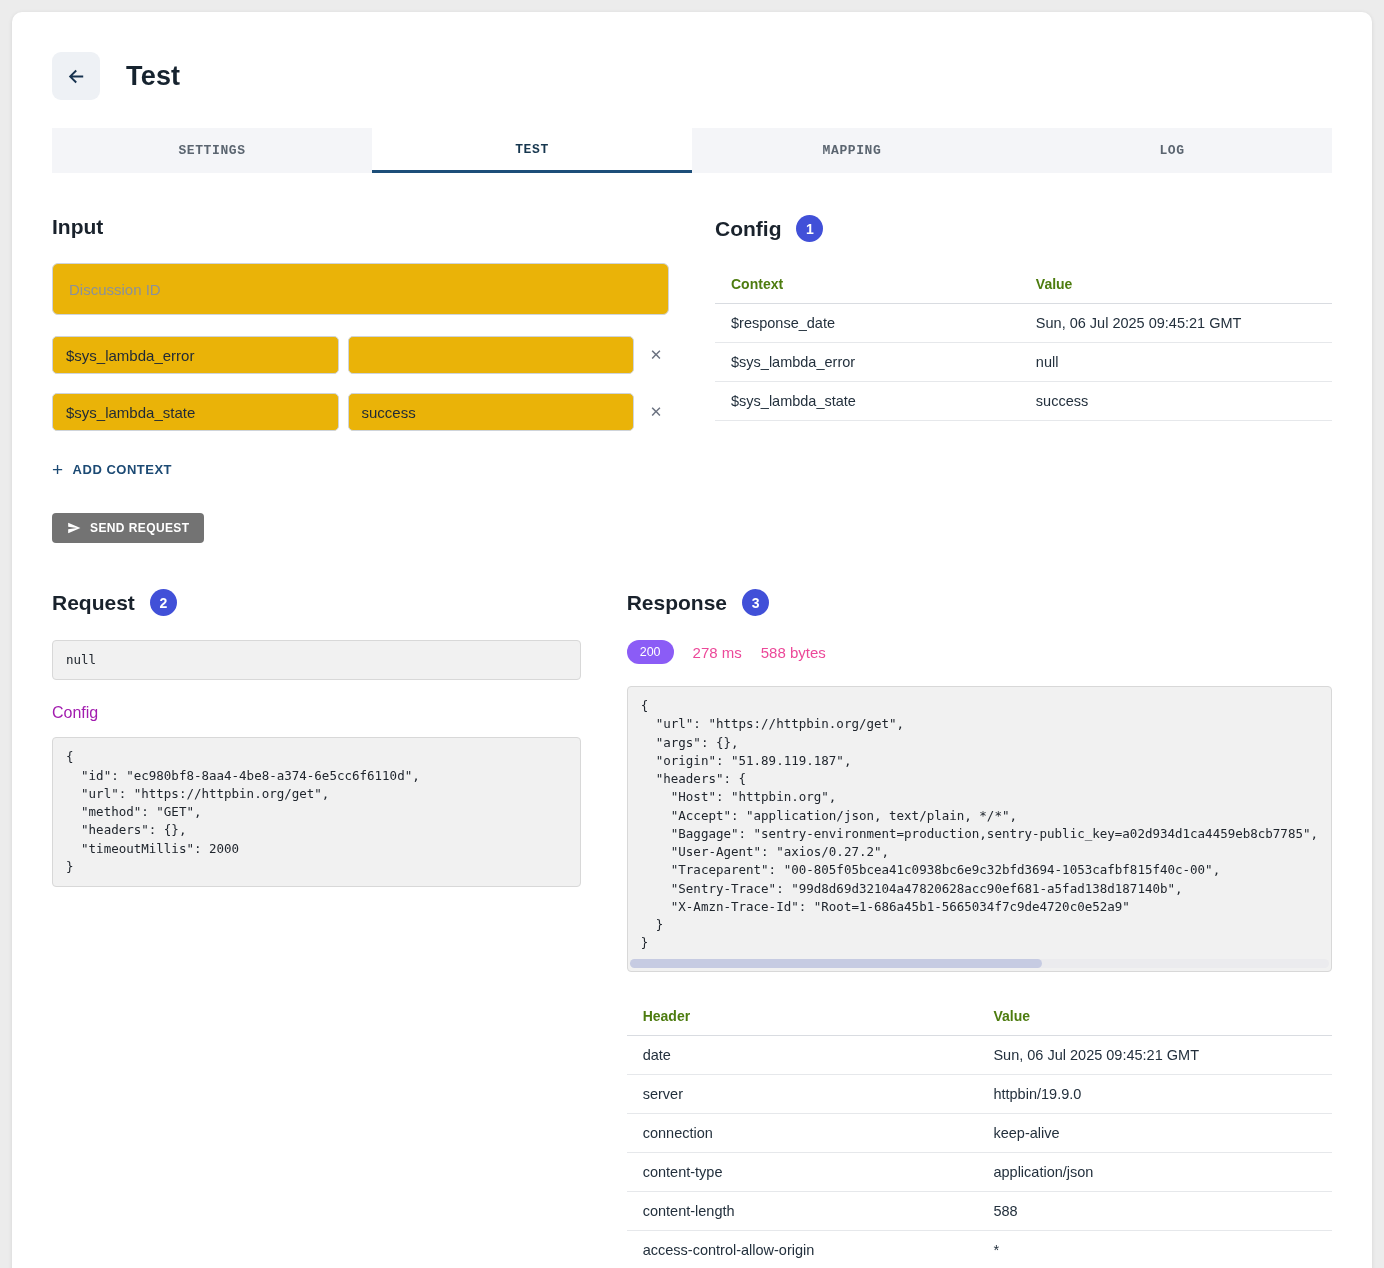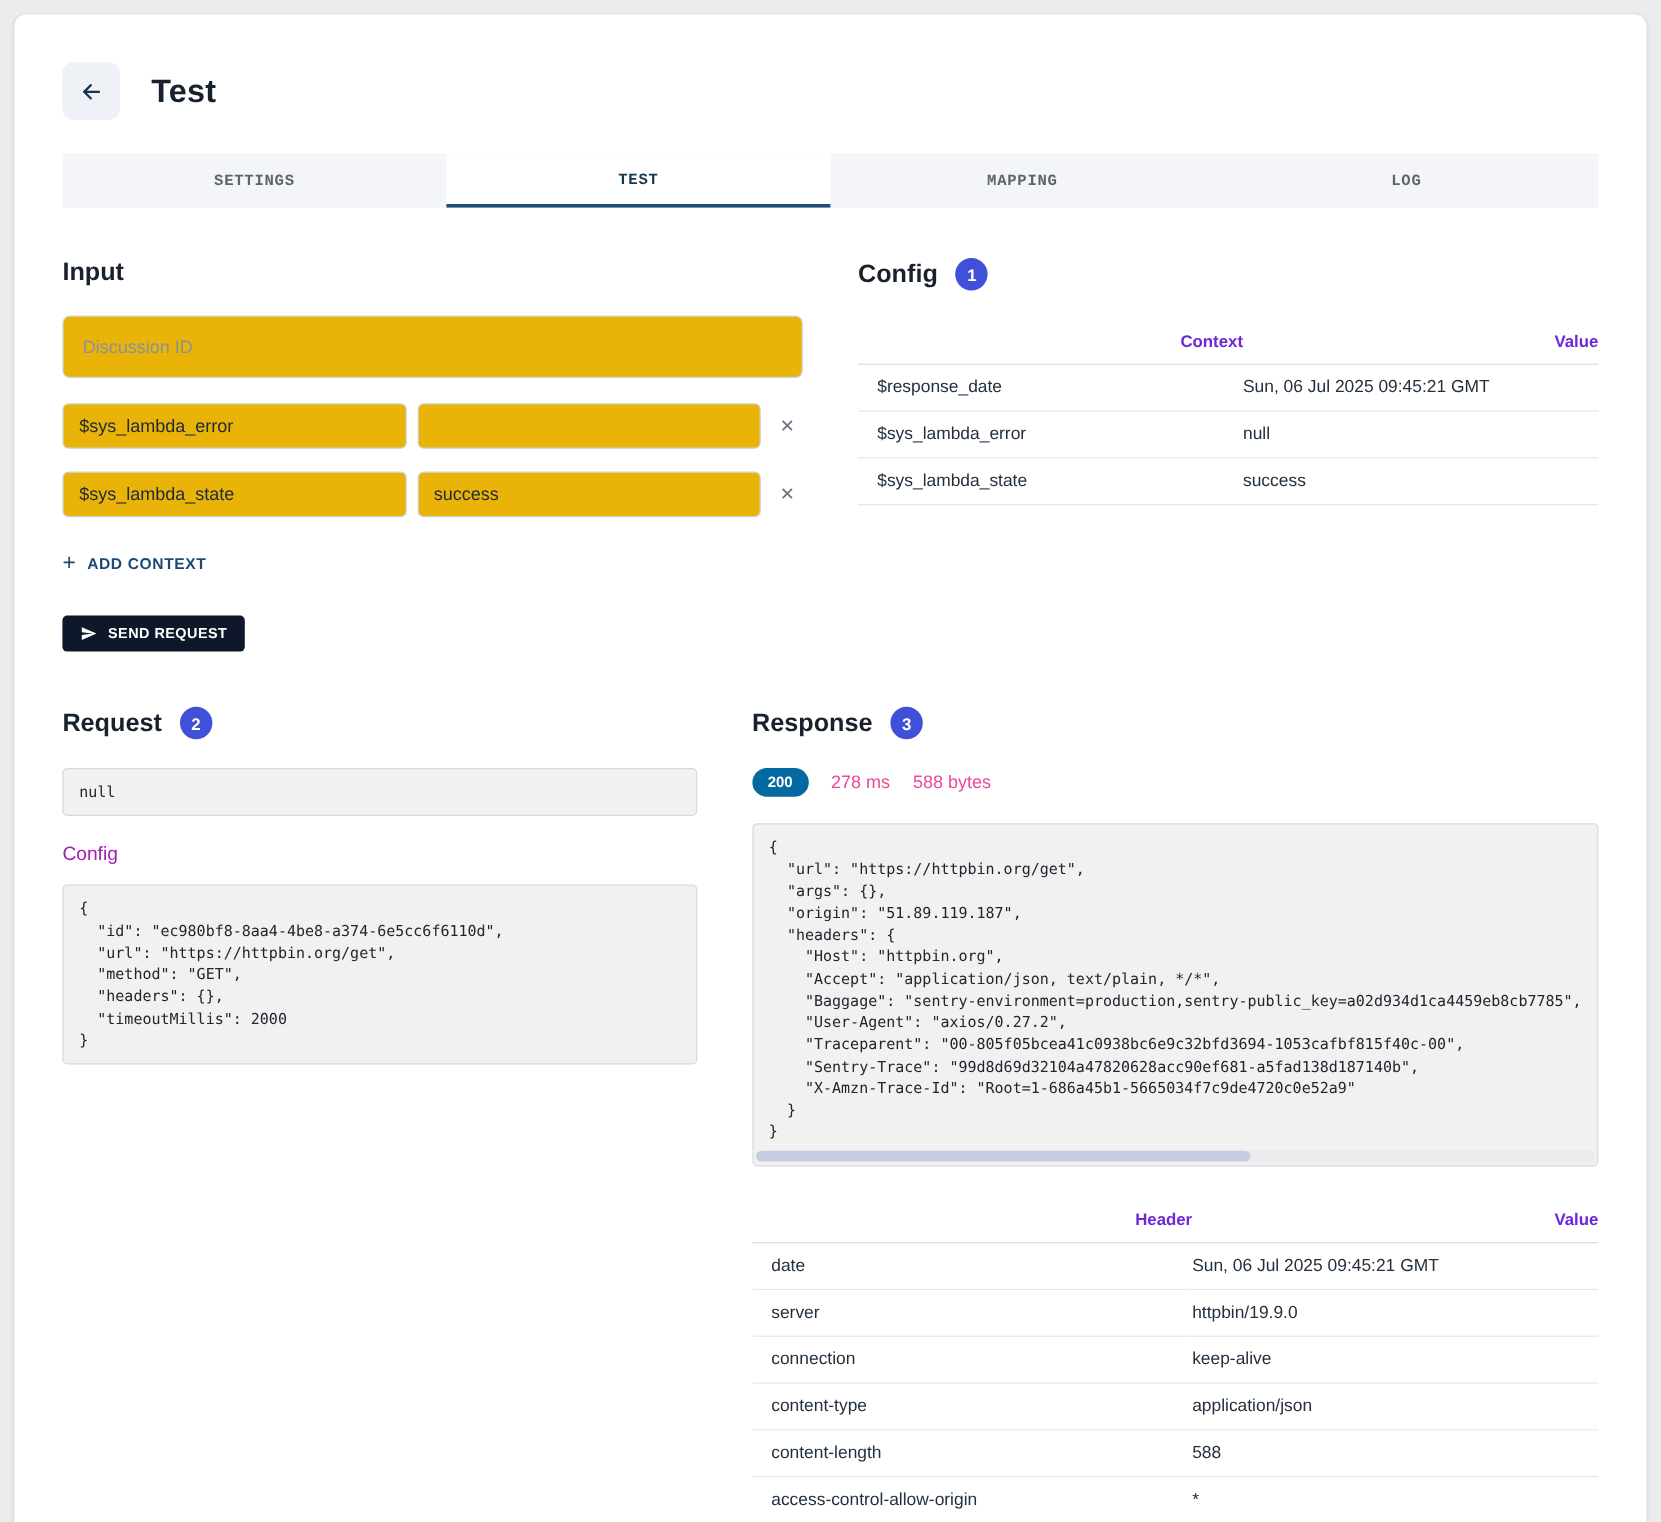--- a/index.html
+++ b/index.html
@@ -90,33 +90,33 @@
     display: inline-flex; align-items: center; gap: 9px;
     background: none; border: none; cursor: pointer;
     color: #1c4a74; font-size: 13px; font-weight: 700; letter-spacing: .5px;
     font-family: "Liberation Sans", sans-serif;
     margin: 10px 0 34px;
   }
   .add-context .plus { font-size: 19px; font-weight: 400; line-height: 1; color: #1c4a74; }
 
   .send-btn {
     display: inline-flex; align-items: center; gap: 9px;
-    background: #0f172a; color: #ffffff;
+    background: #737373; color: #ffffff;
     border: none; border-radius: 4px;
     padding: 8px 15px;
     font-size: 12px; font-weight: 700; letter-spacing: .4px;
     font-family: "Liberation Sans", sans-serif;
     cursor: pointer;
     text-transform: uppercase;
   }
 
   
   table.data-table { width: 100%; border-collapse: collapse; }
   table.data-table th {
-    text-align: right; font-size: 14px; font-weight: 600; color: #6d28d9;
+    text-align: left; font-size: 14px; font-weight: 600; color: #4d7c0f;
     padding: 10px 0 11px; border-bottom: 1px solid #d9dce1;
   }
   table.data-table td {
     font-size: 14.5px; color: #23303d;
     padding: 11px 0; border-bottom: 1px solid #e6e8eb;
   }
   table.data-table th:first-child, table.data-table td:first-child {
     padding-left: 16px; width: 52%;
   }
 
@@ -142,23 +142,23 @@
     background: #ebebee; border-radius: 5px;
   }
   .hscroll-thumb {
     position: absolute; left: 0; top: 0; bottom: 0; width: 59%;
     background: #c6cbe2; border-radius: 5px; cursor: grab;
   }
 
   
   .status-row { display: flex; align-items: center; gap: 19px; margin: 2px 0 22px; }
   .status-pill {
-    background: #0369a1; color: #ffffff;
+    background: #8b5cf6; color: #ffffff;
     border-radius: 999px; padding: 5px 13px;
-    font-size: 12.5px; font-weight: 700;
+    font-size: 12.5px; font-weight: 400;
   }
   .status-meta { font-size: 15px; color: #ec4899; }
 </style>
 </head>
 <body>
 
 <div class="card">
 
   <div class="titlebar">
     <button class="back-btn">

